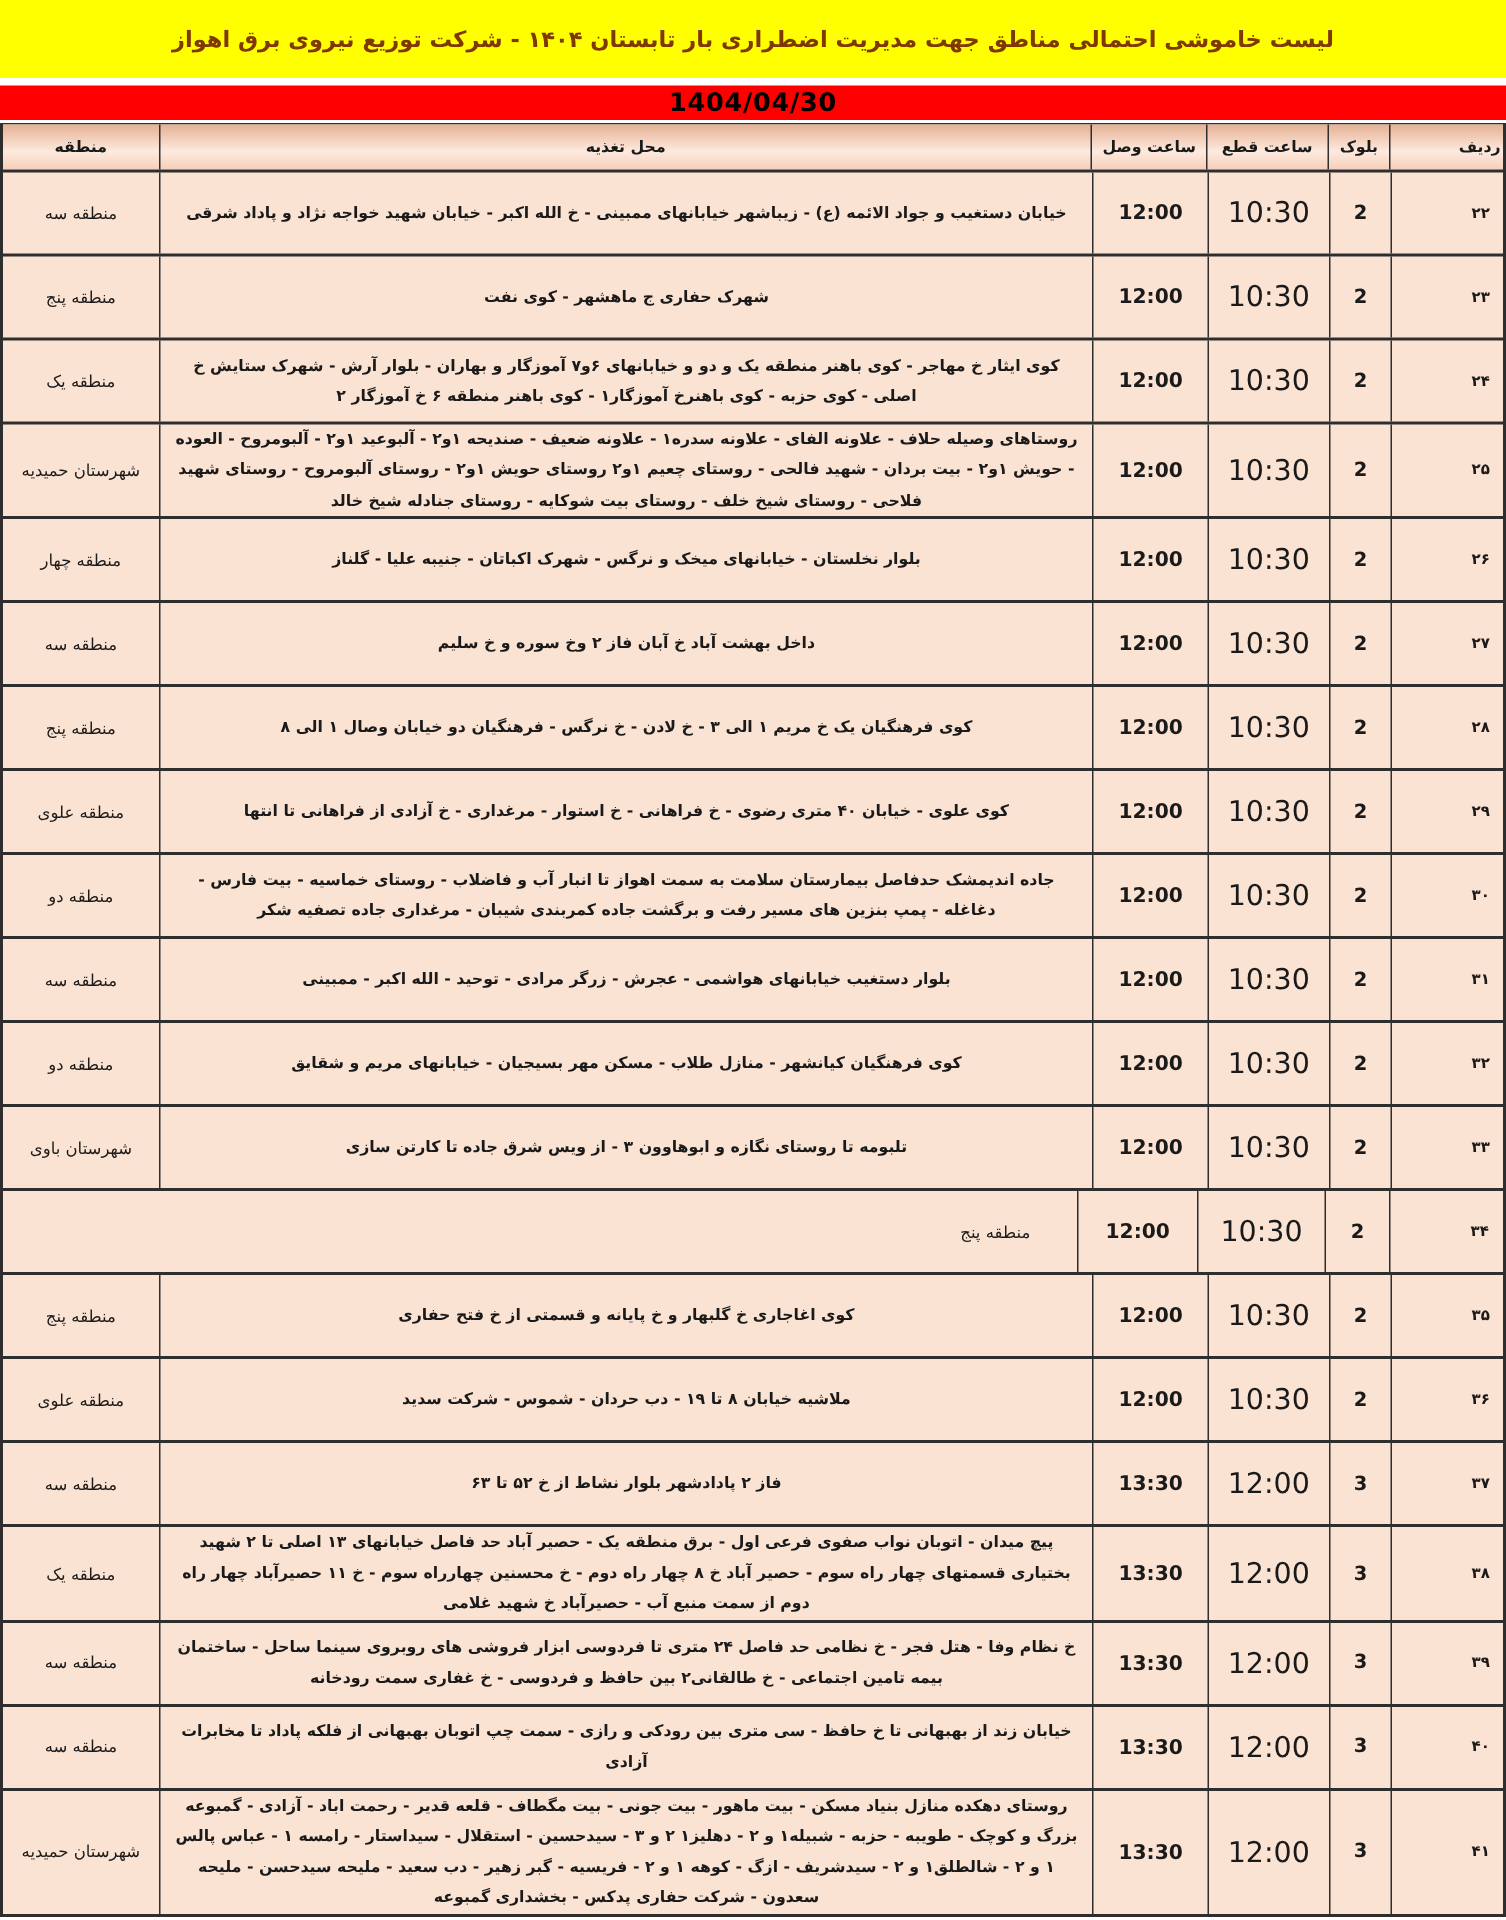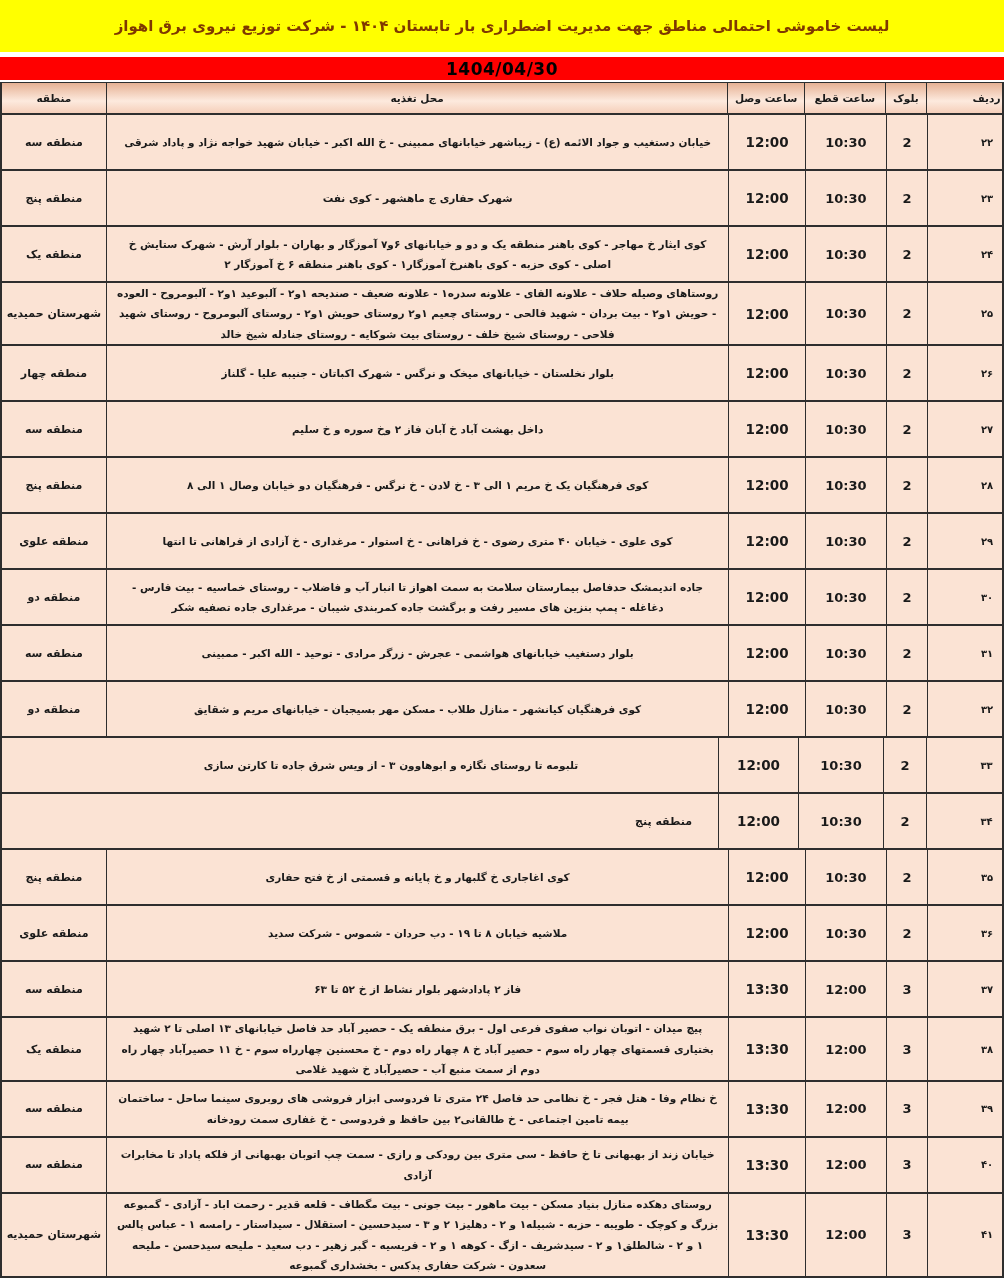--- a/index.html
+++ b/index.html
@@ -51,24 +51,24 @@
     background:linear-gradient(180deg,var(--header-top) 0%,var(--header-bottom) 60%,#f5cfba 100%);
   }
   .cell{
     display:flex;align-items:center;justify-content:center;
     text-align:center;color:var(--cell-text);
     padding:3px 4px;
   }
   .cell + .cell{border-left:none;border-right:1px solid var(--line);}
   .c-radif{width:31px;font-size:10px;font-weight:bold;margin-left:44px;}
   .c-block{width:43px;font-size:13px;font-weight:bold;}
-  .c-cut{width:85px;font-size:13px;font-weight:bold;}
+  .c-cut{width:85px;font-size:19px;font-weight:normal;}
   .c-connect{width:80px;font-size:13.5px;font-weight:bold;}
   .c-location{width:655px;font-size:10.5px;font-weight:bold;line-height:1.95;padding:0 10px;}
-  .c-region{width:110px;font-size:11px;font-weight:bold;}
+  .c-region{width:110px;font-size:11px;font-weight:normal;}
   .t-row.header .cell{font-size:10.5px;font-weight:bold;}
   .time{direction:ltr;}
 </style>
 </head>
 <body>
 
 <div class="banner-yellow">
   <div class="title">لیست خاموشی احتمالی مناطق جهت مدیریت اضطراری بار تابستان ۱۴۰۴ - شرکت توزیع نیروی برق اهواز</div>
 </div>
 <div class="gap"></div>
@@ -174,20 +174,21 @@
     <div class="cell c-connect time">12:00</div>
     <div class="cell c-location">کوی فرهنگیان کیانشهر - منازل طلاب - مسکن مهر بسیجیان - خیابانهای مریم و شقایق</div>
     <div class="cell c-region">منطقه دو</div>
   </div>
       <div class="t-row">
     <div class="cell c-radif">۳۳</div>
     <div class="cell c-block">2</div>
     <div class="cell c-cut time">10:30</div>
     <div class="cell c-connect time">12:00</div>
     <div class="cell c-location">تلبومه تا روستای نگازه و ابوهاوون ۳ - از ویس شرق جاده تا کارتن سازی</div>
+    <div class="cell c-region">شهرستان باوی</div>
   </div>
       <div class="t-row">
     <div class="cell c-radif">۳۴</div>
     <div class="cell c-block">2</div>
     <div class="cell c-cut time">10:30</div>
     <div class="cell c-connect time">12:00</div>
     <div class="cell c-region">منطقه پنج</div>
   </div>
       <div class="t-row">
     <div class="cell c-radif">۳۵</div>

